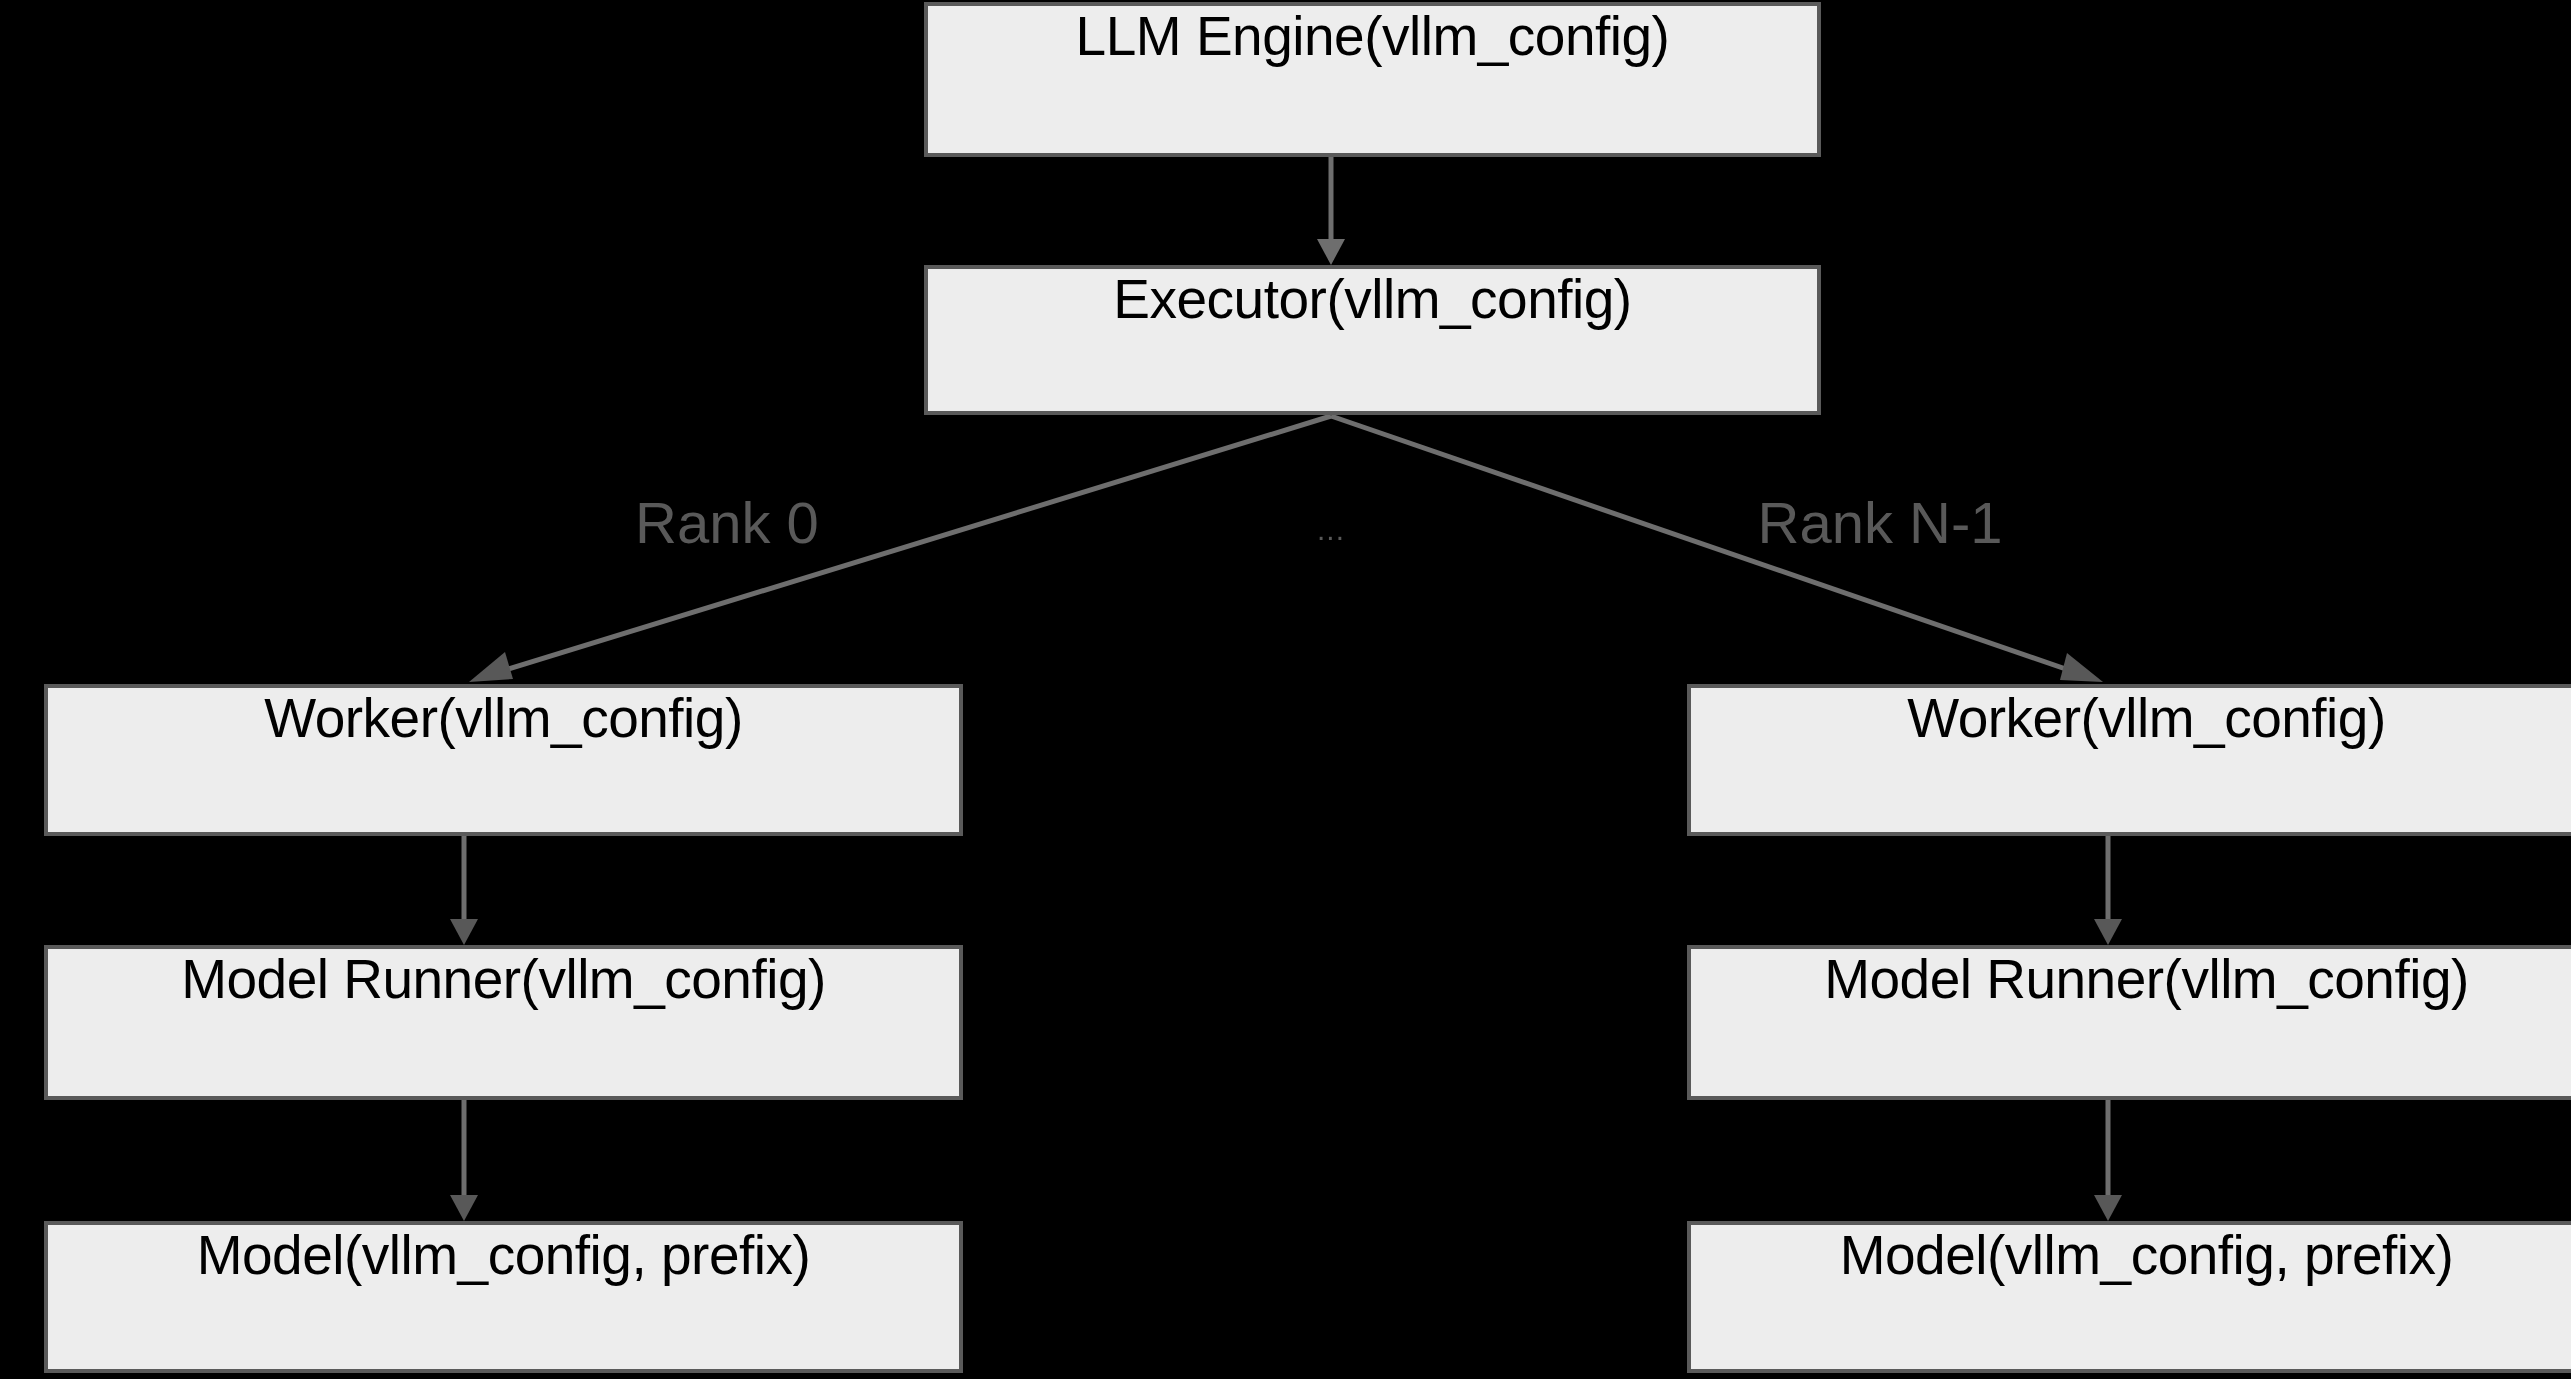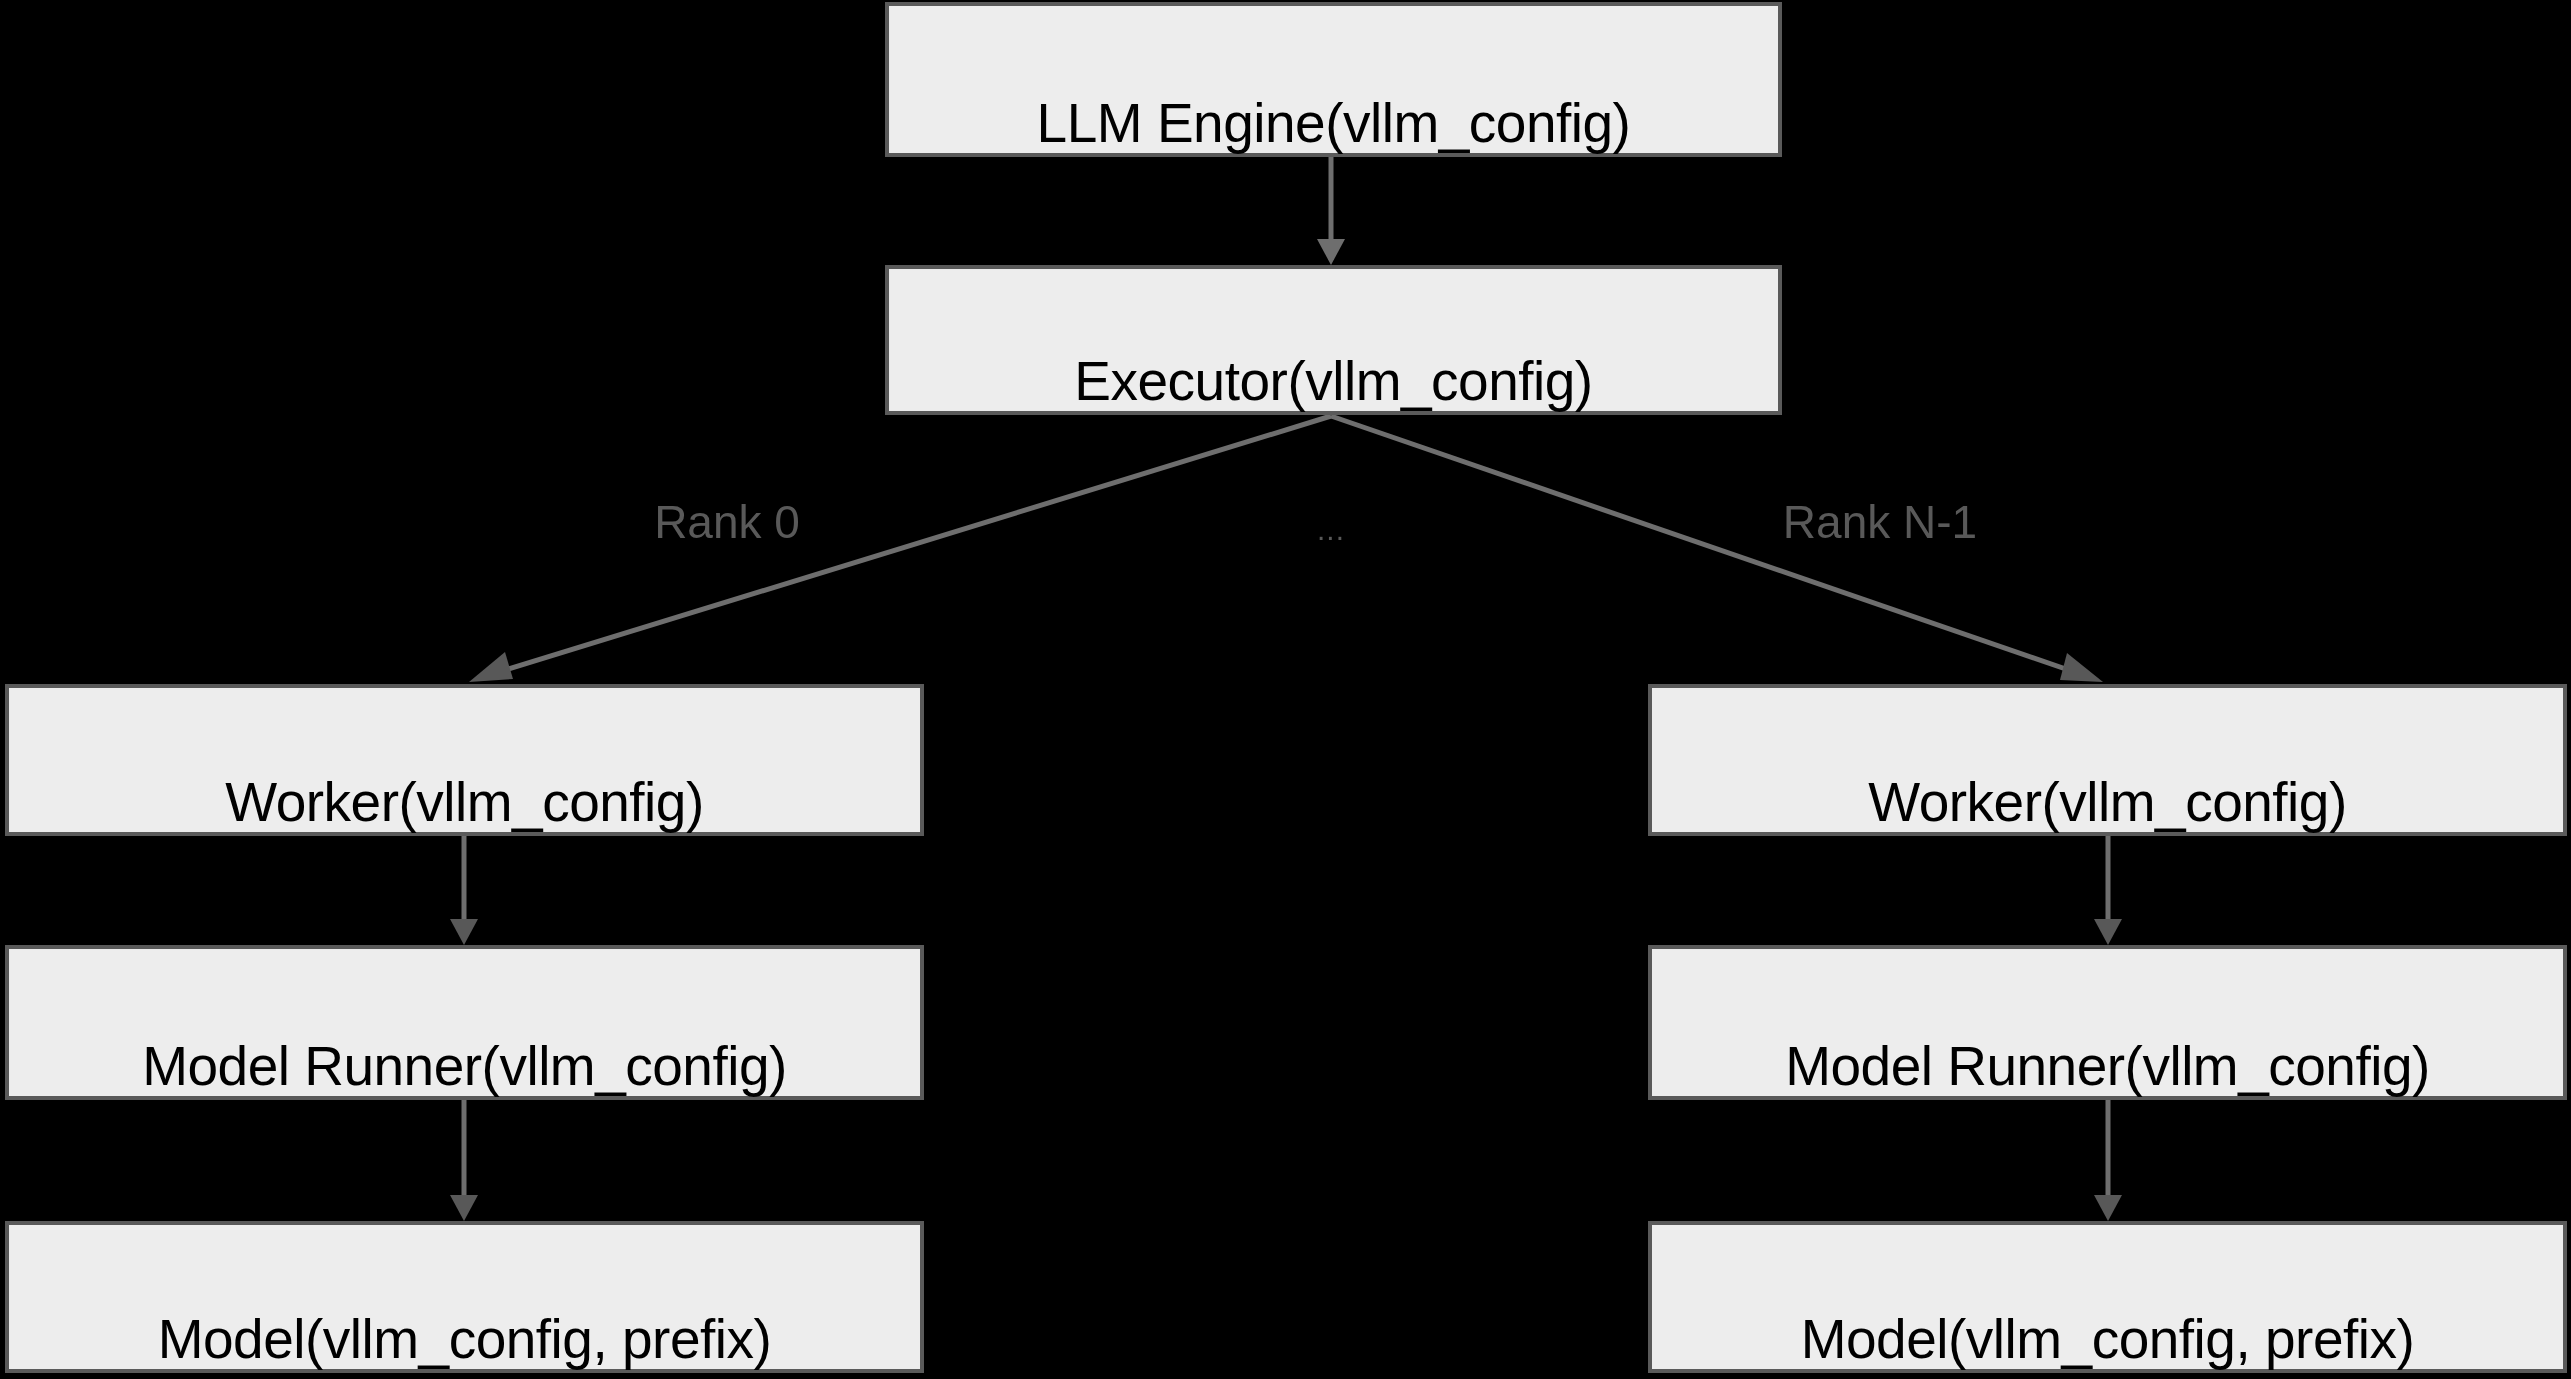--- a/index.html
+++ b/index.html
@@ -22,35 +22,36 @@
     width: 2571px;
     height: 1379px;
     pointer-events: none;
   }
   .node {
     position: absolute;
     box-sizing: border-box;
     background: #ededed;
     border: 4px solid #5a5a5a;
     display: flex;
-    align-items: flex-end;
+    align-items: flex-start;
     justify-content: center;
+    margin-left: 39px;
   }
   .node-label {
     color: #000000;
     font-size: 55px;
     font-weight: 400;
     letter-spacing: -0.5px;
     line-height: 1.1;
     white-space: nowrap;
   }
   .edge-label {
     position: absolute;
     color: #595959;
-    font-size: 46px;
+    font-size: 58px;
     font-weight: 400;
     letter-spacing: 0px;
     white-space: nowrap;
     transform: translate(-50%, -50%);
   }
   .ellipsis-label {
     position: absolute;
     color: #595959;
     font-size: 54px;
     white-space: nowrap;

